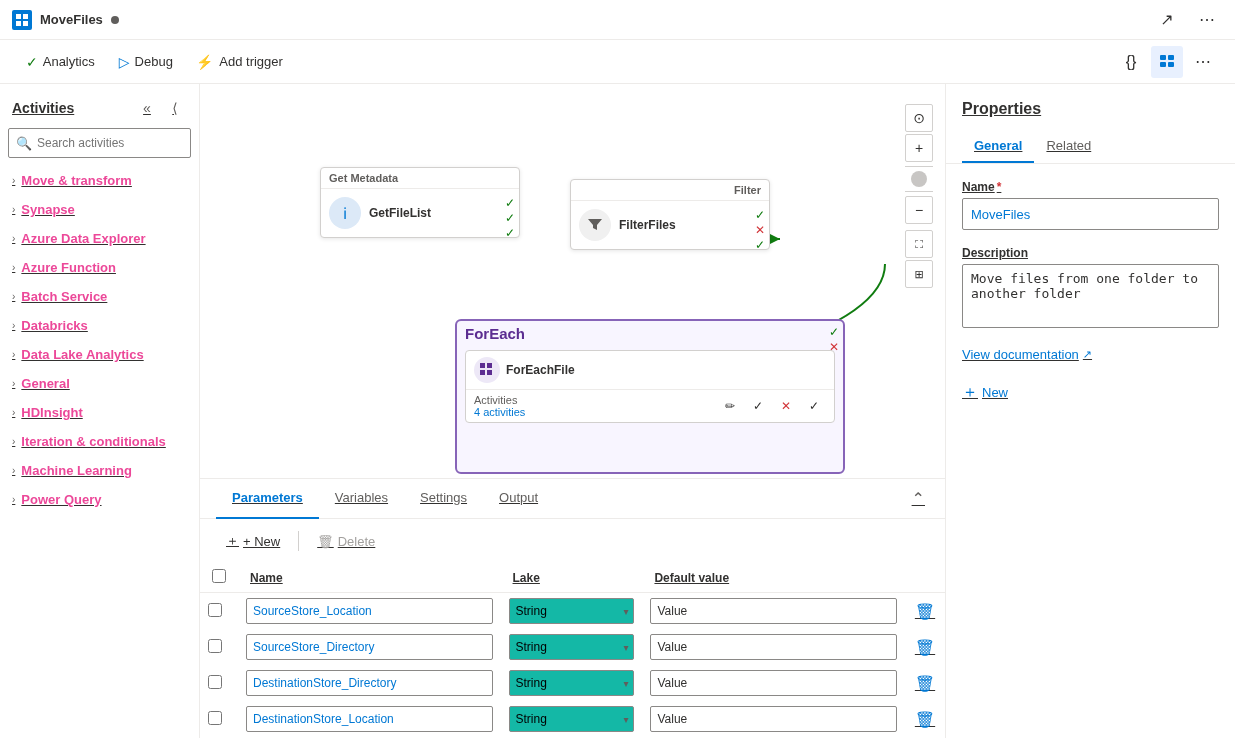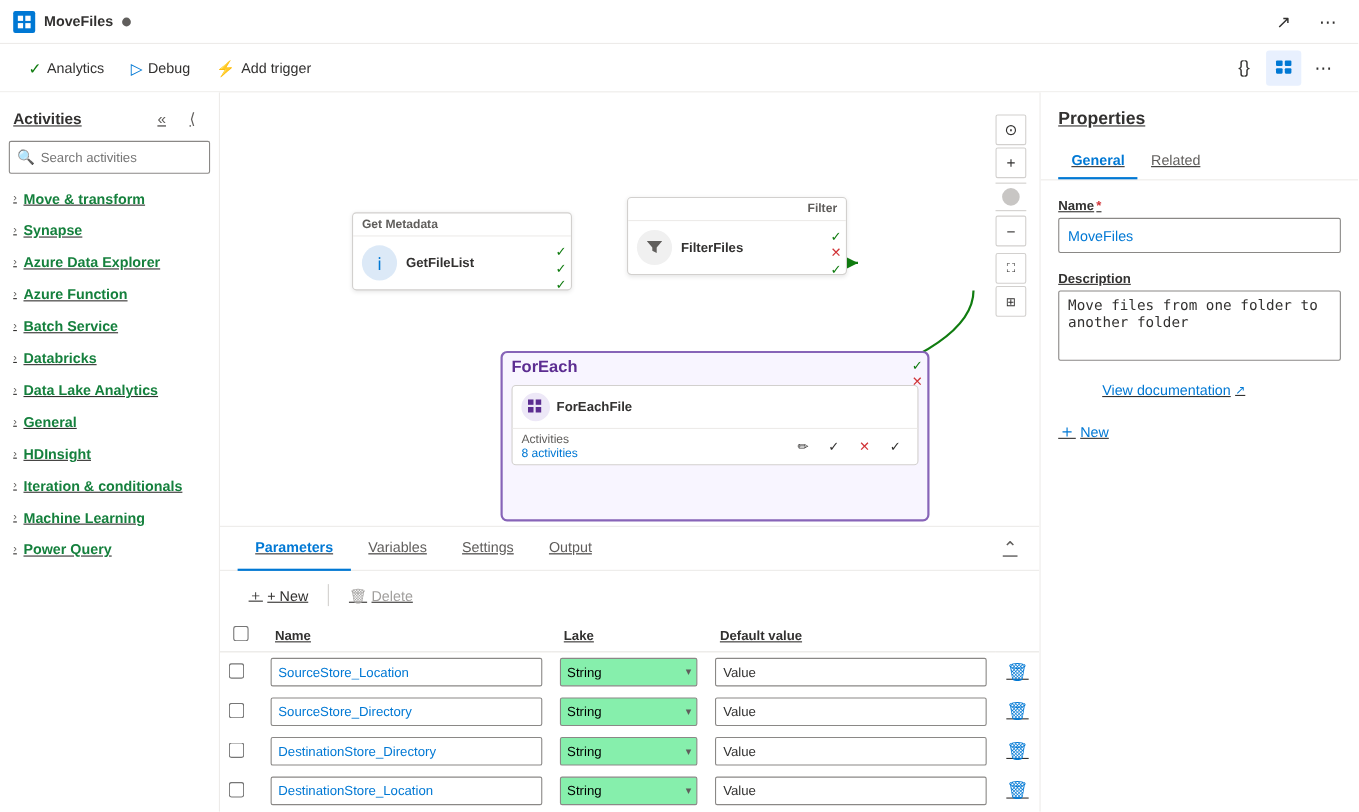--- a/index.html
+++ b/index.html
@@ -111,21 +111,21 @@
     }
     .sidebar-items { overflow-y: auto; flex: 1; }
     .sidebar-item {
       display: flex;
       align-items: center;
       padding: 7px 12px;
       cursor: pointer;
       gap: 6px;
     }
     .sidebar-item-arrow { font-size: 10px; color: #605e5c; }
-    .sidebar-item-label { font-size: 13px; font-weight: 600; color: #15803d; }
+    .sidebar-item-label { font-size: 13px; font-weight: 600; color: #ec4899; }
     .canvas-main {
       flex: 1;
       position: relative;
       overflow: hidden;
     }
     
     
     .activity-node {
       position: absolute;
       background: #fff;
@@ -323,21 +323,21 @@
       background: #fff;
       color: #0078d4;
     }
     .params-select {
       width: 100%;
       height: 26px;
       border: 1px solid #8a8886;
       border-radius: 2px;
       padding: 0 6px;
       font-size: 12px;
-      background: #86efac;
+      background: #14b8a6;
       appearance: none;
       cursor: pointer;
     }
     .params-select-wrap {
       position: relative;
     }
     .params-select-arrow {
       position: absolute;
       right: 6px;
       top: 50%;
@@ -432,21 +432,20 @@
       resize: none;
       color: #323130;
     }
     .props-link {
       color: #0078d4;
       font-size: 13px;
       text-decoration: none;
       display: flex;
       align-items: center;
       gap: 4px;
-      margin-left: 40px;
     }
     .props-annotations-title {
       font-size: 13px;
       font-weight: 600;
       margin-bottom: 8px;
     }
     .props-add-btn {
       display: flex;
       align-items: center;
       gap: 4px;
@@ -597,21 +596,21 @@
         <line x1="525" y1="155" x2="580" y2="155" stroke="#107c10" stroke-width="2" marker-end="url(#arrow-green)"></line>
 
         <path d="M 685 180 Q 685 230 555 270" stroke="#107c10" stroke-width="2" fill="none"></path>
         <defs>
           <marker id="arrow-green" markerWidth="8" markerHeight="8" refX="6" refY="3" orient="auto">
             <path d="M0,0 L0,6 L6,3 z" fill="#107c10"></path>
           </marker>
         </defs>
       </svg>
 
-      <div class="activity-node" style="position:absolute; left:120px; top:109px; width:200px;">
+      <div class="activity-node" style="position:absolute; left:120px; top:83px; width:200px;">
         <div class="activity-node-header">Get Metadata</div>
         <div class="activity-node-body">
           <div class="activity-node-icon activity-icon-info">ℹ</div>
           <span class="activity-node-name">GetFileList</span>
         </div>
         <div style="position:absolute; top:28px; right:4px; display:flex; flex-direction:column; gap:1px;">
           <span class="status-check">✓</span>
           <span class="status-check">✓</span>
           <span class="status-check">✓</span>
         </div>
@@ -648,21 +647,21 @@
             </div>
             <span class="activity-node-name">ForEachFile</span>
             <div style="position:absolute; right:4px; top:4px; display:flex; flex-direction:column; gap:1px;">
               <span class="status-check">✓</span>
               <span class="status-x">✕</span>
             </div>
           </div>
           <div class="foreach-activities-row">
             <span>
               <span>Activities</span><br>
-              <span style="color:#0078d4;">8 activities</span>
+              <span style="color:#0078d4;">4 activities</span>
             </span>
             <div class="foreach-activity-icons">
               <button class="toolbar-icon-btn" style="width:24px;height:24px;font-size:12px;">✏</button>
               <button class="toolbar-icon-btn" style="width:24px;height:24px;font-size:12px;">✓</button>
               <button class="toolbar-icon-btn" style="width:24px;height:24px;font-size:12px;color:#d13438;">✕</button>
               <button class="toolbar-icon-btn" style="width:24px;height:24px;font-size:12px;">✓</button>
             </div>
           </div>
         </div>
       </div>

